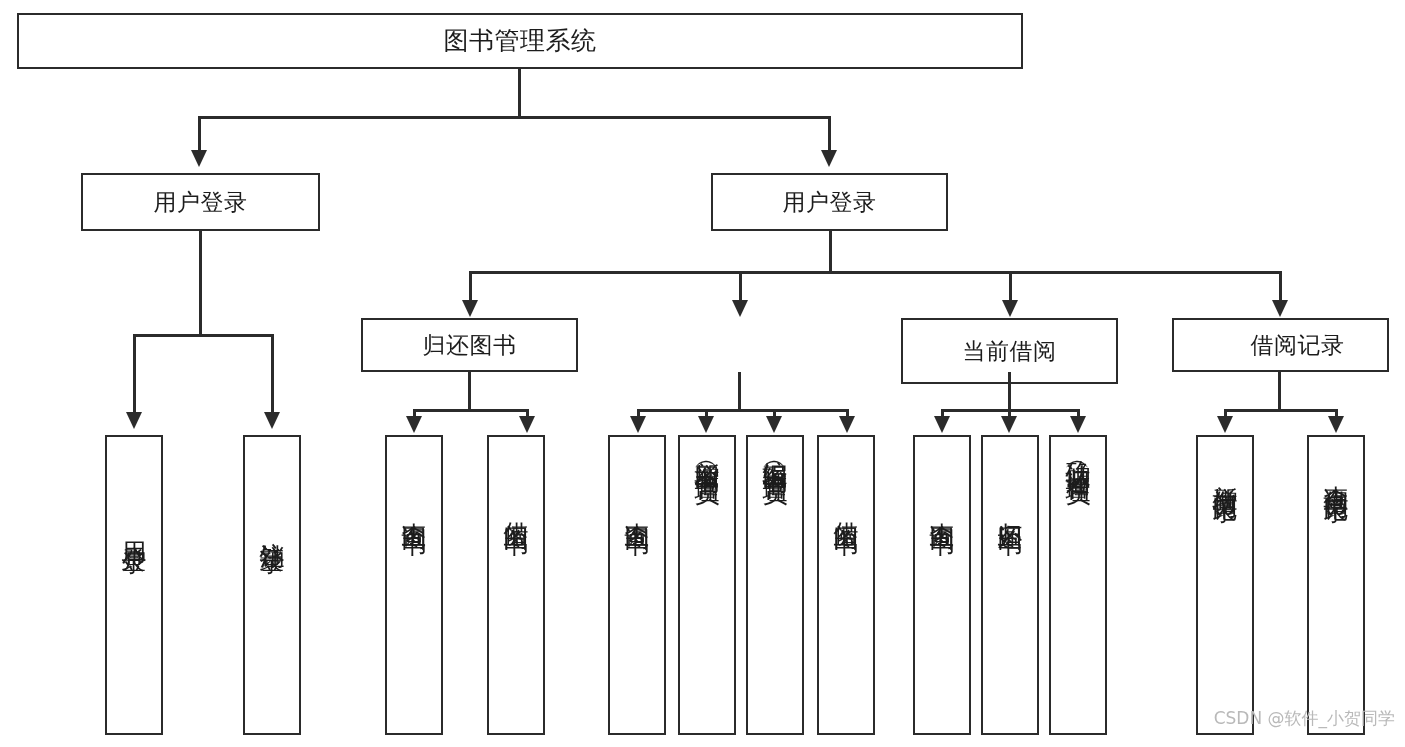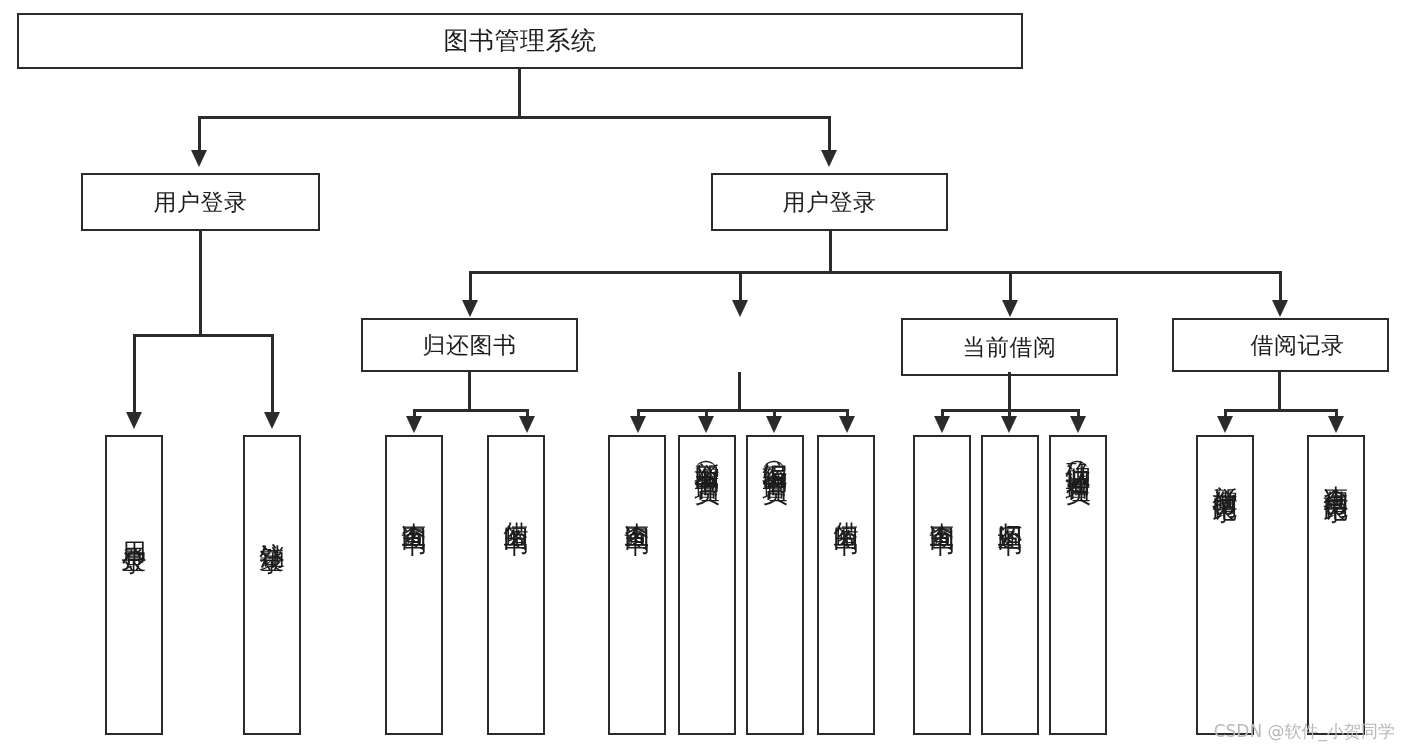--- a/index.html
+++ b/index.html
@@ -69,21 +69,21 @@
     width: 0;
     height: 0;
     border-left: 8px solid transparent;
     border-right: 8px solid transparent;
     border-top: 17px solid #2b2b2b;
   }
   
   #watermark {
     position: absolute;
     right: 10px;
-    bottom: 4px;
+    bottom: 17px;
     font-size: 17px;
     color: #b9b9b9;
     white-space: nowrap;
     pointer-events: none;
   }
 </style>
 </head>
 <body>
 
 <div id="canvas">
@@ -130,21 +130,21 @@
   <div class="arrow-head" style="left:1002px; top:300px;"></div>
 
   <div class="edge-v" style="left:1279px; top:271px; width:3px; height:33px;"></div>
   <div class="arrow-head" style="left:1272px; top:300px;"></div>
 
   <div class="node horiz" id="node-new-book-recommend" style="left:361px; top:318px; width:217px; height:54px;">
     <span class="node-label">归还图书</span>
   </div>
 
 
-  <div class="node horiz" id="node-current-borrow" style="left:901px; top:318px; width:217px; height:58px;">
+  <div class="node horiz" id="node-current-borrow" style="left:901px; top:318px; width:217px; height:66px;">
     <span class="node-label">当前借阅</span>
   </div>
 
   <div class="node horiz" id="node-borrow-record" style="left:1172px; top:318px; width:217px; height:54px;padding-left:34px;">
     <span class="node-label">借阅记录</span>
   </div>
 
   <div class="edge-v" style="left:468px; top:372px; width:3px; height:40px;"></div>
   <div class="edge-h" style="left:413px; top:409px; width:116px; height:3px;"></div>
   <div class="edge-v" style="left:413px; top:409px; width:3px; height:11px;"></div>

